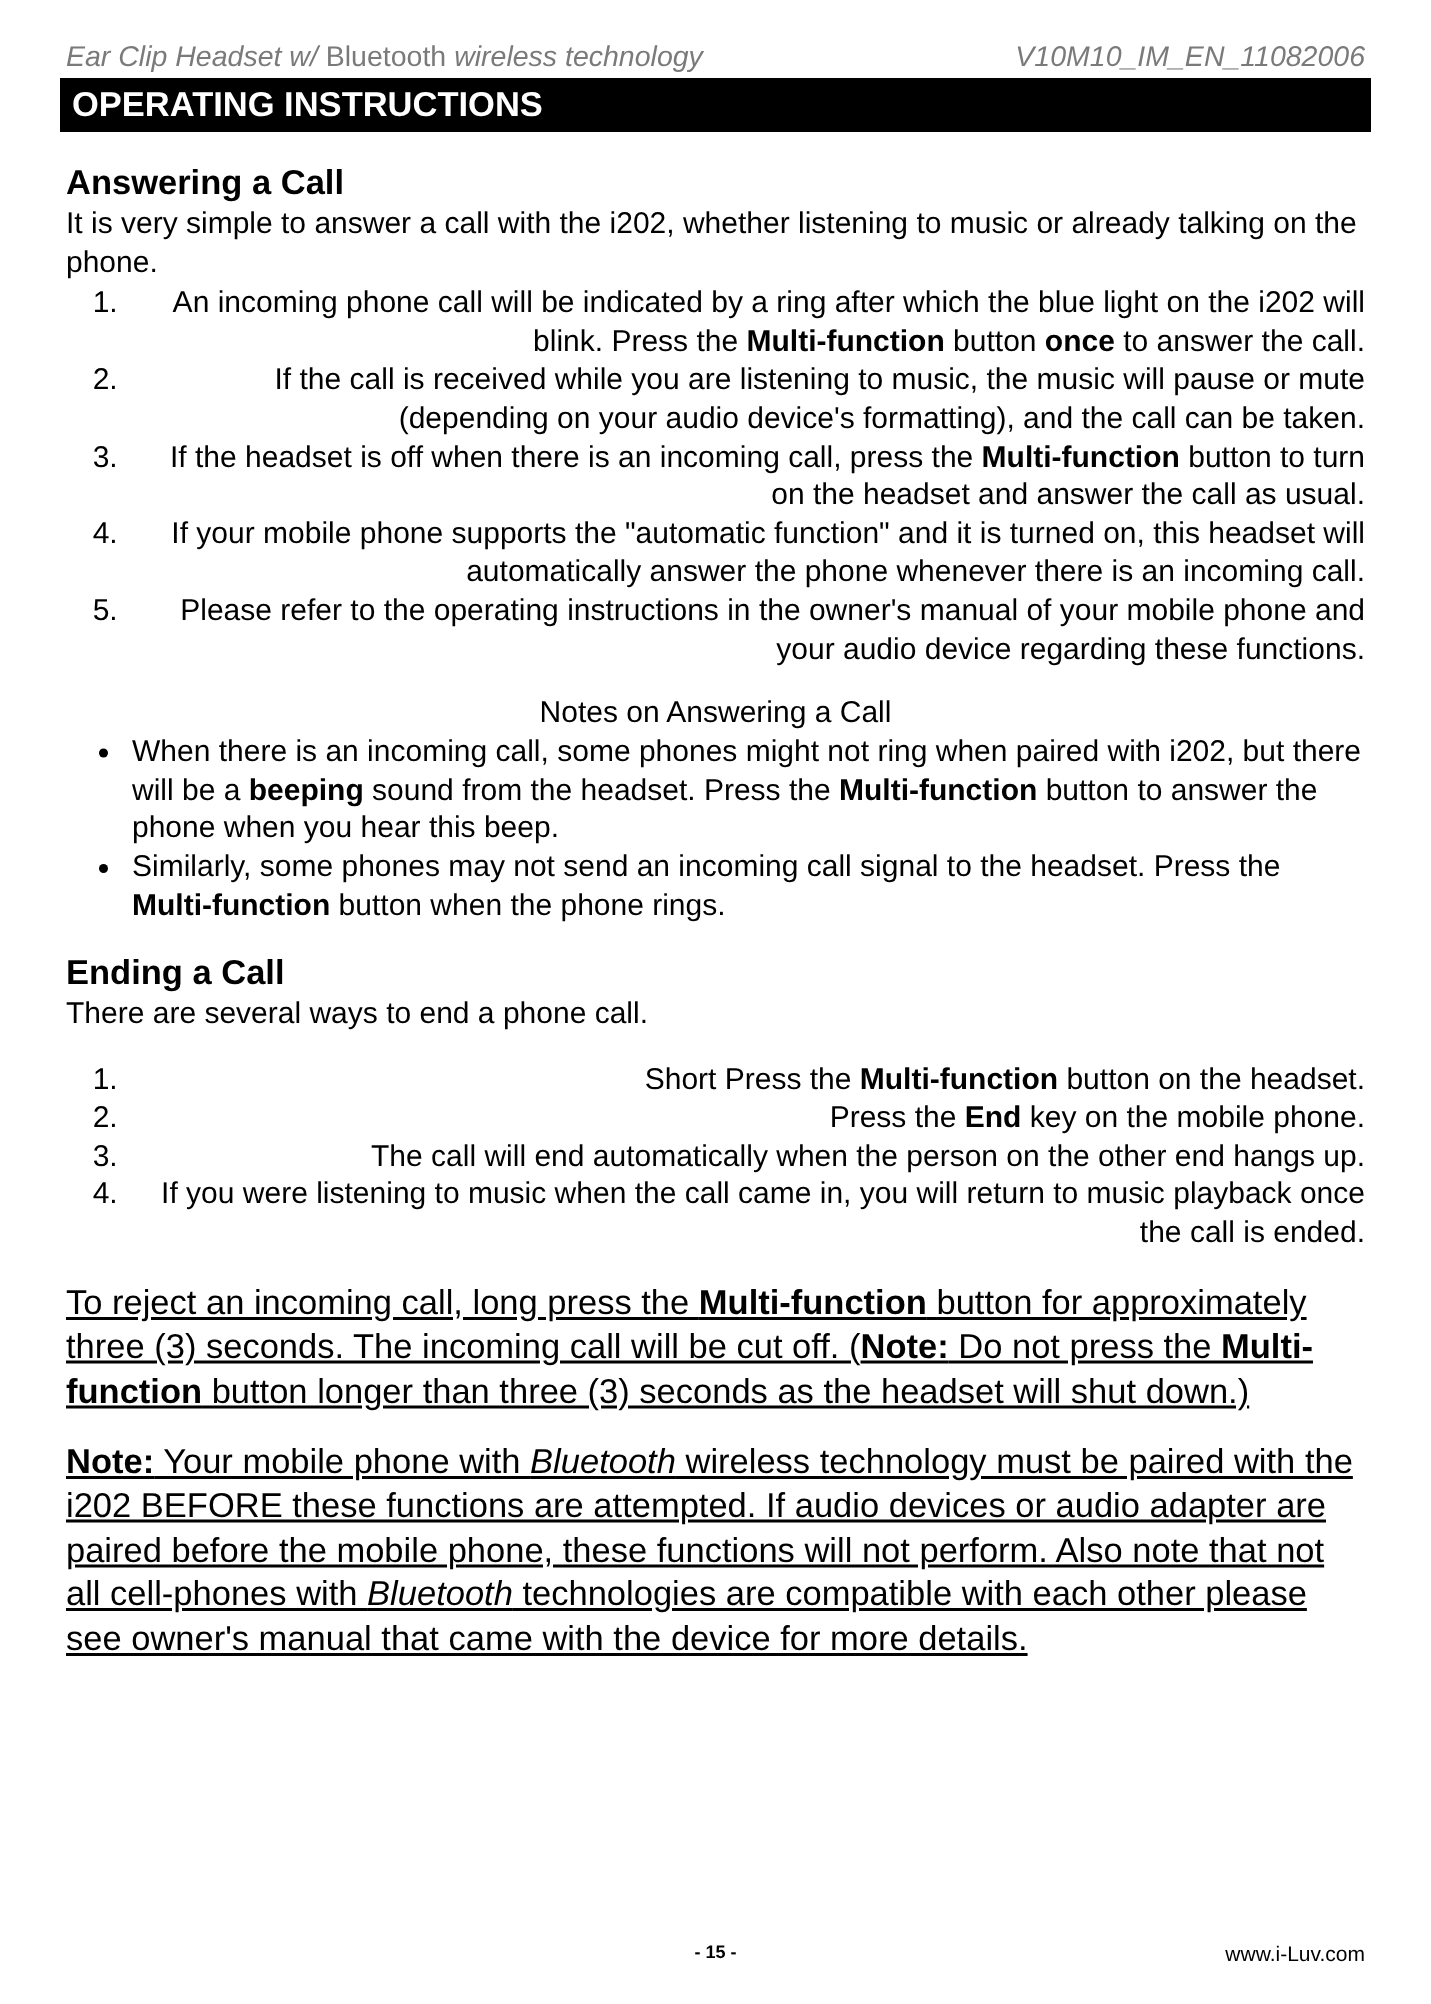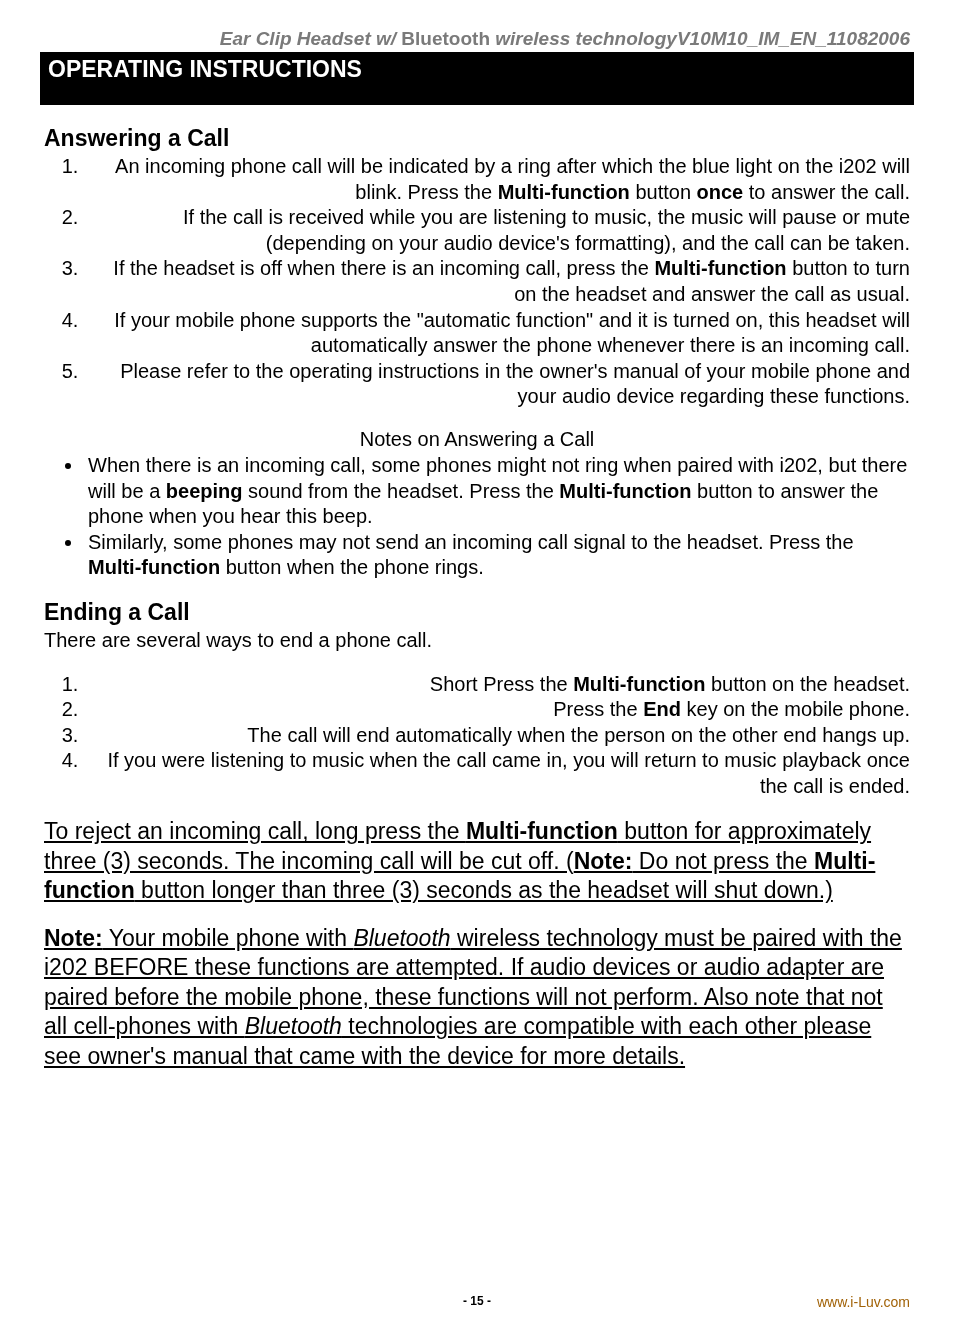--- a/index.html
+++ b/index.html
@@ -11,36 +11,35 @@
     width: 954px;
     height: 1336px;
     box-sizing: border-box;
     position: relative;
   }
   .page {
     padding: 28px 44px 0 44px;
   }
   .header-row {
     display: flex;
-    justify-content: flex-end;
+    justify-content: space-between;
     font-style: italic;
     color: #7a7a7a;
     font-size: 19px;
     margin-bottom: 2px;
-    font-weight: bold;
   }
   .header-row .left .bt {
     font-style: normal;
   }
   .black-bar {
     background: #000;
     color: #fff;
     font-weight: bold;
     font-size: 23px;
-    padding: 4px 8px 22px 8px;
+    padding: 4px 8px 5px 8px;
     margin: 0 -4px 20px -4px;
   }
   h2 {
     font-size: 23px;
     font-weight: bold;
     margin: 0 0 2px 0;
   }
   p.lead {
     margin: 0 0 2px 0;
     font-size: 20px;
@@ -93,41 +92,42 @@
   }
   .footer .center {
     position: absolute;
     left: 0;
     right: 0;
     text-align: center;
     font-weight: bold;
     font-size: 12px;
   }
   .footer .right {
-    color: #a16207;
+    color: #000000;
     font-size: 14px;
     margin-left: auto;
   }
   b { font-weight: bold; }
   .ital { font-style: italic; }
 </style>
 </head>
 <body>
 
 <div class="page">
   <div class="header-row">
     <span class="left">
       <span>Ear Clip Headset w/ </span><span class="bt">Bluetooth</span><span> wireless technology</span>
     </span>
     <span>V10M10_IM_EN_11082006</span>
   </div>
 
   <div class="black-bar">OPERATING INSTRUCTIONS</div>
 
   <h2>Answering a Call</h2>
+  <p class="lead">It is very simple to answer a call with the i202, whether listening to music or already talking on the phone.</p>
   <ol>
     <li>An incoming phone call will be indicated by a ring after which the blue light on the i202 will blink. Press the <b>Multi-function</b> button <b>once</b> to answer the call.</li>
     <li>If the call is received while you are listening to music, the music will pause or mute (depending on your audio device's formatting), and the call can be taken.</li>
     <li>If the headset is off when there is an incoming call, press the <b>Multi-function</b> button to turn on the headset and answer the call as usual.</li>
     <li>If your mobile phone supports the "automatic function" and it is turned on, this headset will automatically answer the phone whenever there is an incoming call.</li>
     <li>Please refer to the operating instructions in the owner's manual of your mobile phone and your audio device regarding these functions.</li>
   </ol>
 
   <p class="subhead">Notes on Answering a Call</p>
   <ul>

